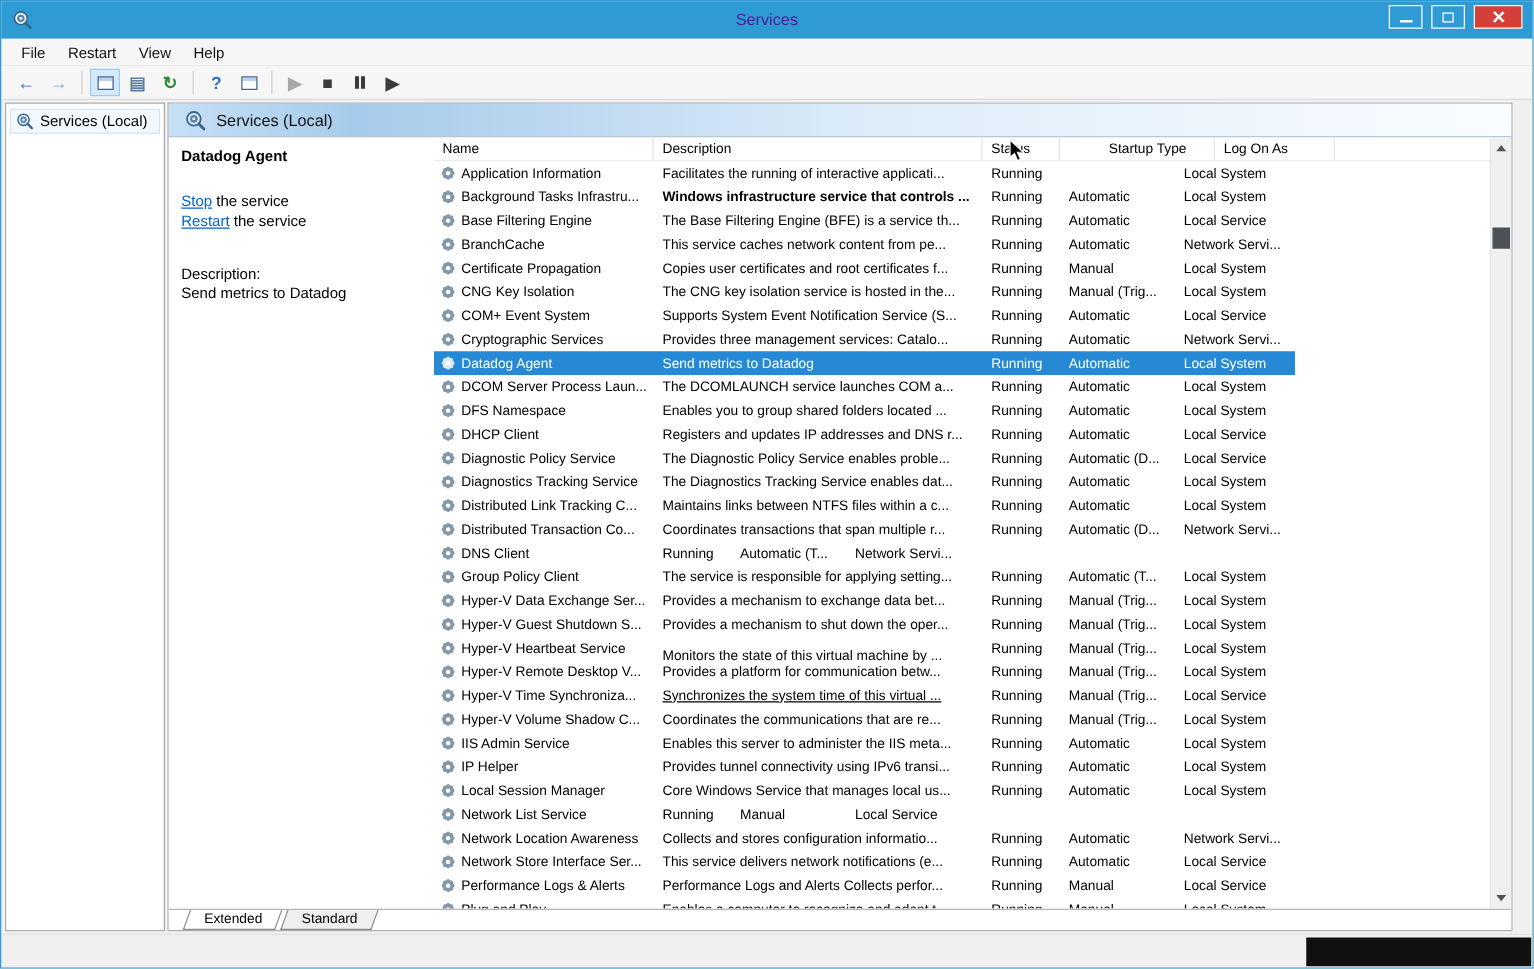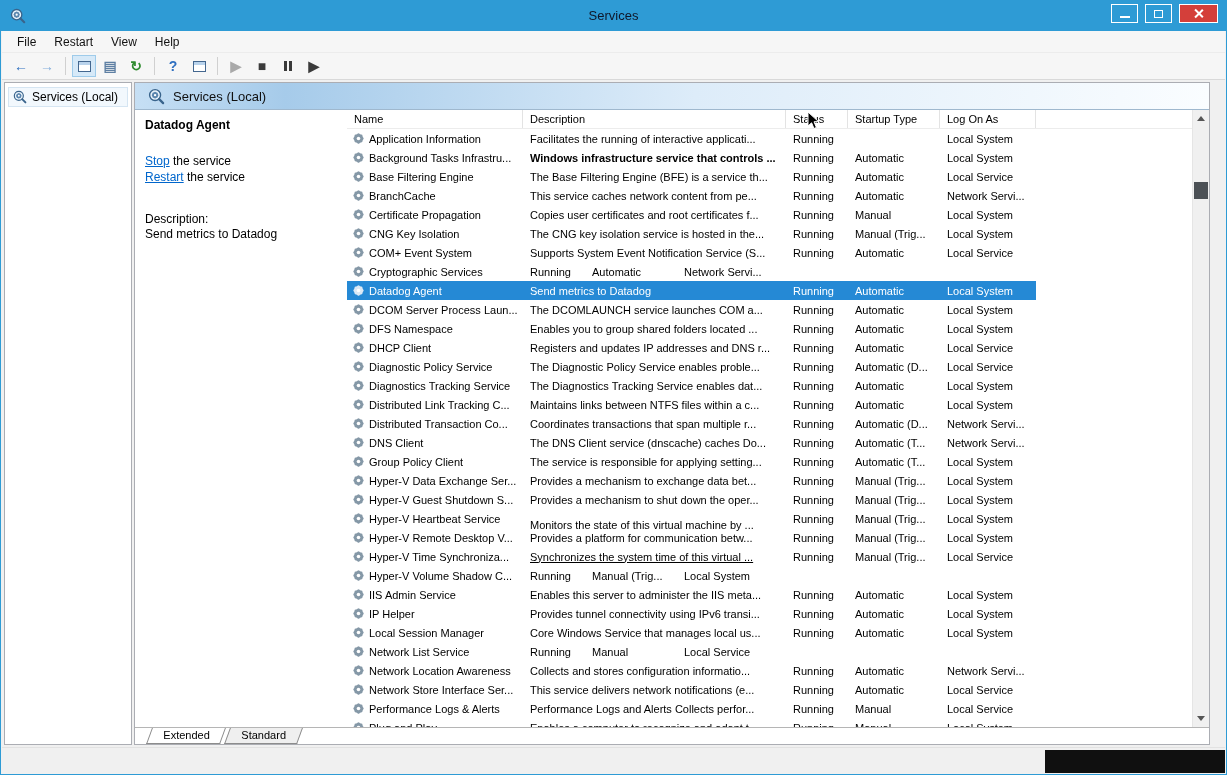--- a/index.html
+++ b/index.html
@@ -5,21 +5,21 @@
   html,body{margin:0;padding:0;overflow:hidden;background:#e8e8e8;}
   body{width:1227px;height:775px;position:relative;font-family:"Liberation Sans",sans-serif;
        -webkit-font-smoothing:antialiased;}
   *{box-sizing:border-box;}
 
   .window{position:absolute;inset:0;border:1px solid #2E9BD5;background:#F0F0F0;}
 
   
   .titlebar{position:absolute;left:0;top:0;right:0;height:30px;background:#2E9BD5;}
   .app-icon{position:absolute;left:9px;top:7px;width:16px;height:16px;}
-  .title{position:absolute;left:0;right:0;top:7px;text-align:center;font-size:13px;color:#0f172a;}
+  .title{position:absolute;left:0;right:0;top:7px;text-align:center;font-size:13px;color:#4c1d95;}
   .win-controls{position:absolute;right:8px;top:3px;display:flex;gap:7px;}
   .wbtn{width:27px;height:19px;border:1px solid #FFFFFF;background:#2E9BD5;display:flex;
         align-items:center;justify-content:center;position:relative;cursor:default;}
   .wbtn.close{width:39px;background:#D43F3A;}
   .gl-min{width:10px;height:2px;background:#fff;margin-top:7px;}
   .gl-max{width:9px;height:8px;border:1px solid #fff;}
   .gl-close{position:relative;width:11px;height:11px;}
   .gl-close::before,.gl-close::after{content:"";position:absolute;left:5px;top:0;width:1.6px;height:11px;background:#fff;}
   .gl-close::before{transform:rotate(45deg);}
   .gl-close::after{transform:rotate(-45deg);}
@@ -219,21 +219,21 @@
       </div>
       <div class="desclabel">Description:</div>
       <div class="desctext">Send metrics to Datadog</div>
     </div>
 
     <div class="tablearea">
       <div class="thead">
           <div class="hcell" style="width: 176px;">Name</div>
           <div class="hcell" style="width: 263px;">Description</div>
           <div class="hcell" style="width: 62px;">Status</div>
-          <div class="hcell" style="width: 92px;">Startup Type</div>
+          <div class="hcell" style="width: 92px; margin-left: 32px;">Startup Type</div>
           <div class="hcell" style="width: 96px;">Log On As</div>
           <div class="hcell filler"></div>
         </div>
       <div class="list">
           <div class="row">
             <div class="cell c0" style="width: 176px;">
               <svg class="gear" viewBox="0 0 16 16">
                 <use href="#gear"></use>
               </svg>
               <span>Application Information</span>
@@ -315,20 +315,21 @@
             <div class="cell c3" style="width: 92px;">Automatic</div>
             <div class="cell c4" style="width: 96px;">Local Service</div>
           </div>
           <div class="row">
             <div class="cell c0" style="width: 176px;">
               <svg class="gear" viewBox="0 0 16 16">
                 <use href="#gear"></use>
               </svg>
               <span>Cryptographic Services</span>
             </div>
+            <div class="cell c1" style="width: 263px;">Provides three management services: Catalo...</div>
             <div class="cell c2" style="width: 62px;">Running</div>
             <div class="cell c3" style="width: 92px;">Automatic</div>
             <div class="cell c4" style="width: 96px;">Network Servi...</div>
           </div>
           <div class="row sel">
             <div class="cell c0" style="width: 176px;">
               <svg class="gear" viewBox="0 0 16 16">
                 <use href="#gear"></use>
               </svg>
               <span>Datadog Agent</span>
@@ -422,21 +423,20 @@
             <div class="cell c3" style="width: 92px;">Automatic (D...</div>
             <div class="cell c4" style="width: 96px;">Network Servi...</div>
           </div>
           <div class="row">
             <div class="cell c0" style="width: 176px;">
               <svg class="gear" viewBox="0 0 16 16">
                 <use href="#gear"></use>
               </svg>
               <span>DNS Client</span>
             </div>
-            <div class="cell c1" style="width: 263px;">The DNS Client service (dnscache) caches Do...</div>
             <div class="cell c2" style="width: 62px;">Running</div>
             <div class="cell c3" style="width: 92px;">Automatic (T...</div>
             <div class="cell c4" style="width: 96px;">Network Servi...</div>
           </div>
           <div class="row">
             <div class="cell c0" style="width: 176px;">
               <svg class="gear" viewBox="0 0 16 16">
                 <use href="#gear"></use>
               </svg>
               <span>Group Policy Client</span>
@@ -506,20 +506,21 @@
             <div class="cell c3" style="width: 92px;">Manual (Trig...</div>
             <div class="cell c4" style="width: 96px;">Local Service</div>
           </div>
           <div class="row">
             <div class="cell c0" style="width: 176px;">
               <svg class="gear" viewBox="0 0 16 16">
                 <use href="#gear"></use>
               </svg>
               <span>Hyper-V Volume Shadow C...</span>
             </div>
+            <div class="cell c1" style="width: 263px;">Coordinates the communications that are re...</div>
             <div class="cell c2" style="width: 62px;">Running</div>
             <div class="cell c3" style="width: 92px;">Manual (Trig...</div>
             <div class="cell c4" style="width: 96px;">Local System</div>
           </div>
           <div class="row">
             <div class="cell c0" style="width: 176px;">
               <svg class="gear" viewBox="0 0 16 16">
                 <use href="#gear"></use>
               </svg>
               <span>IIS Admin Service</span>

